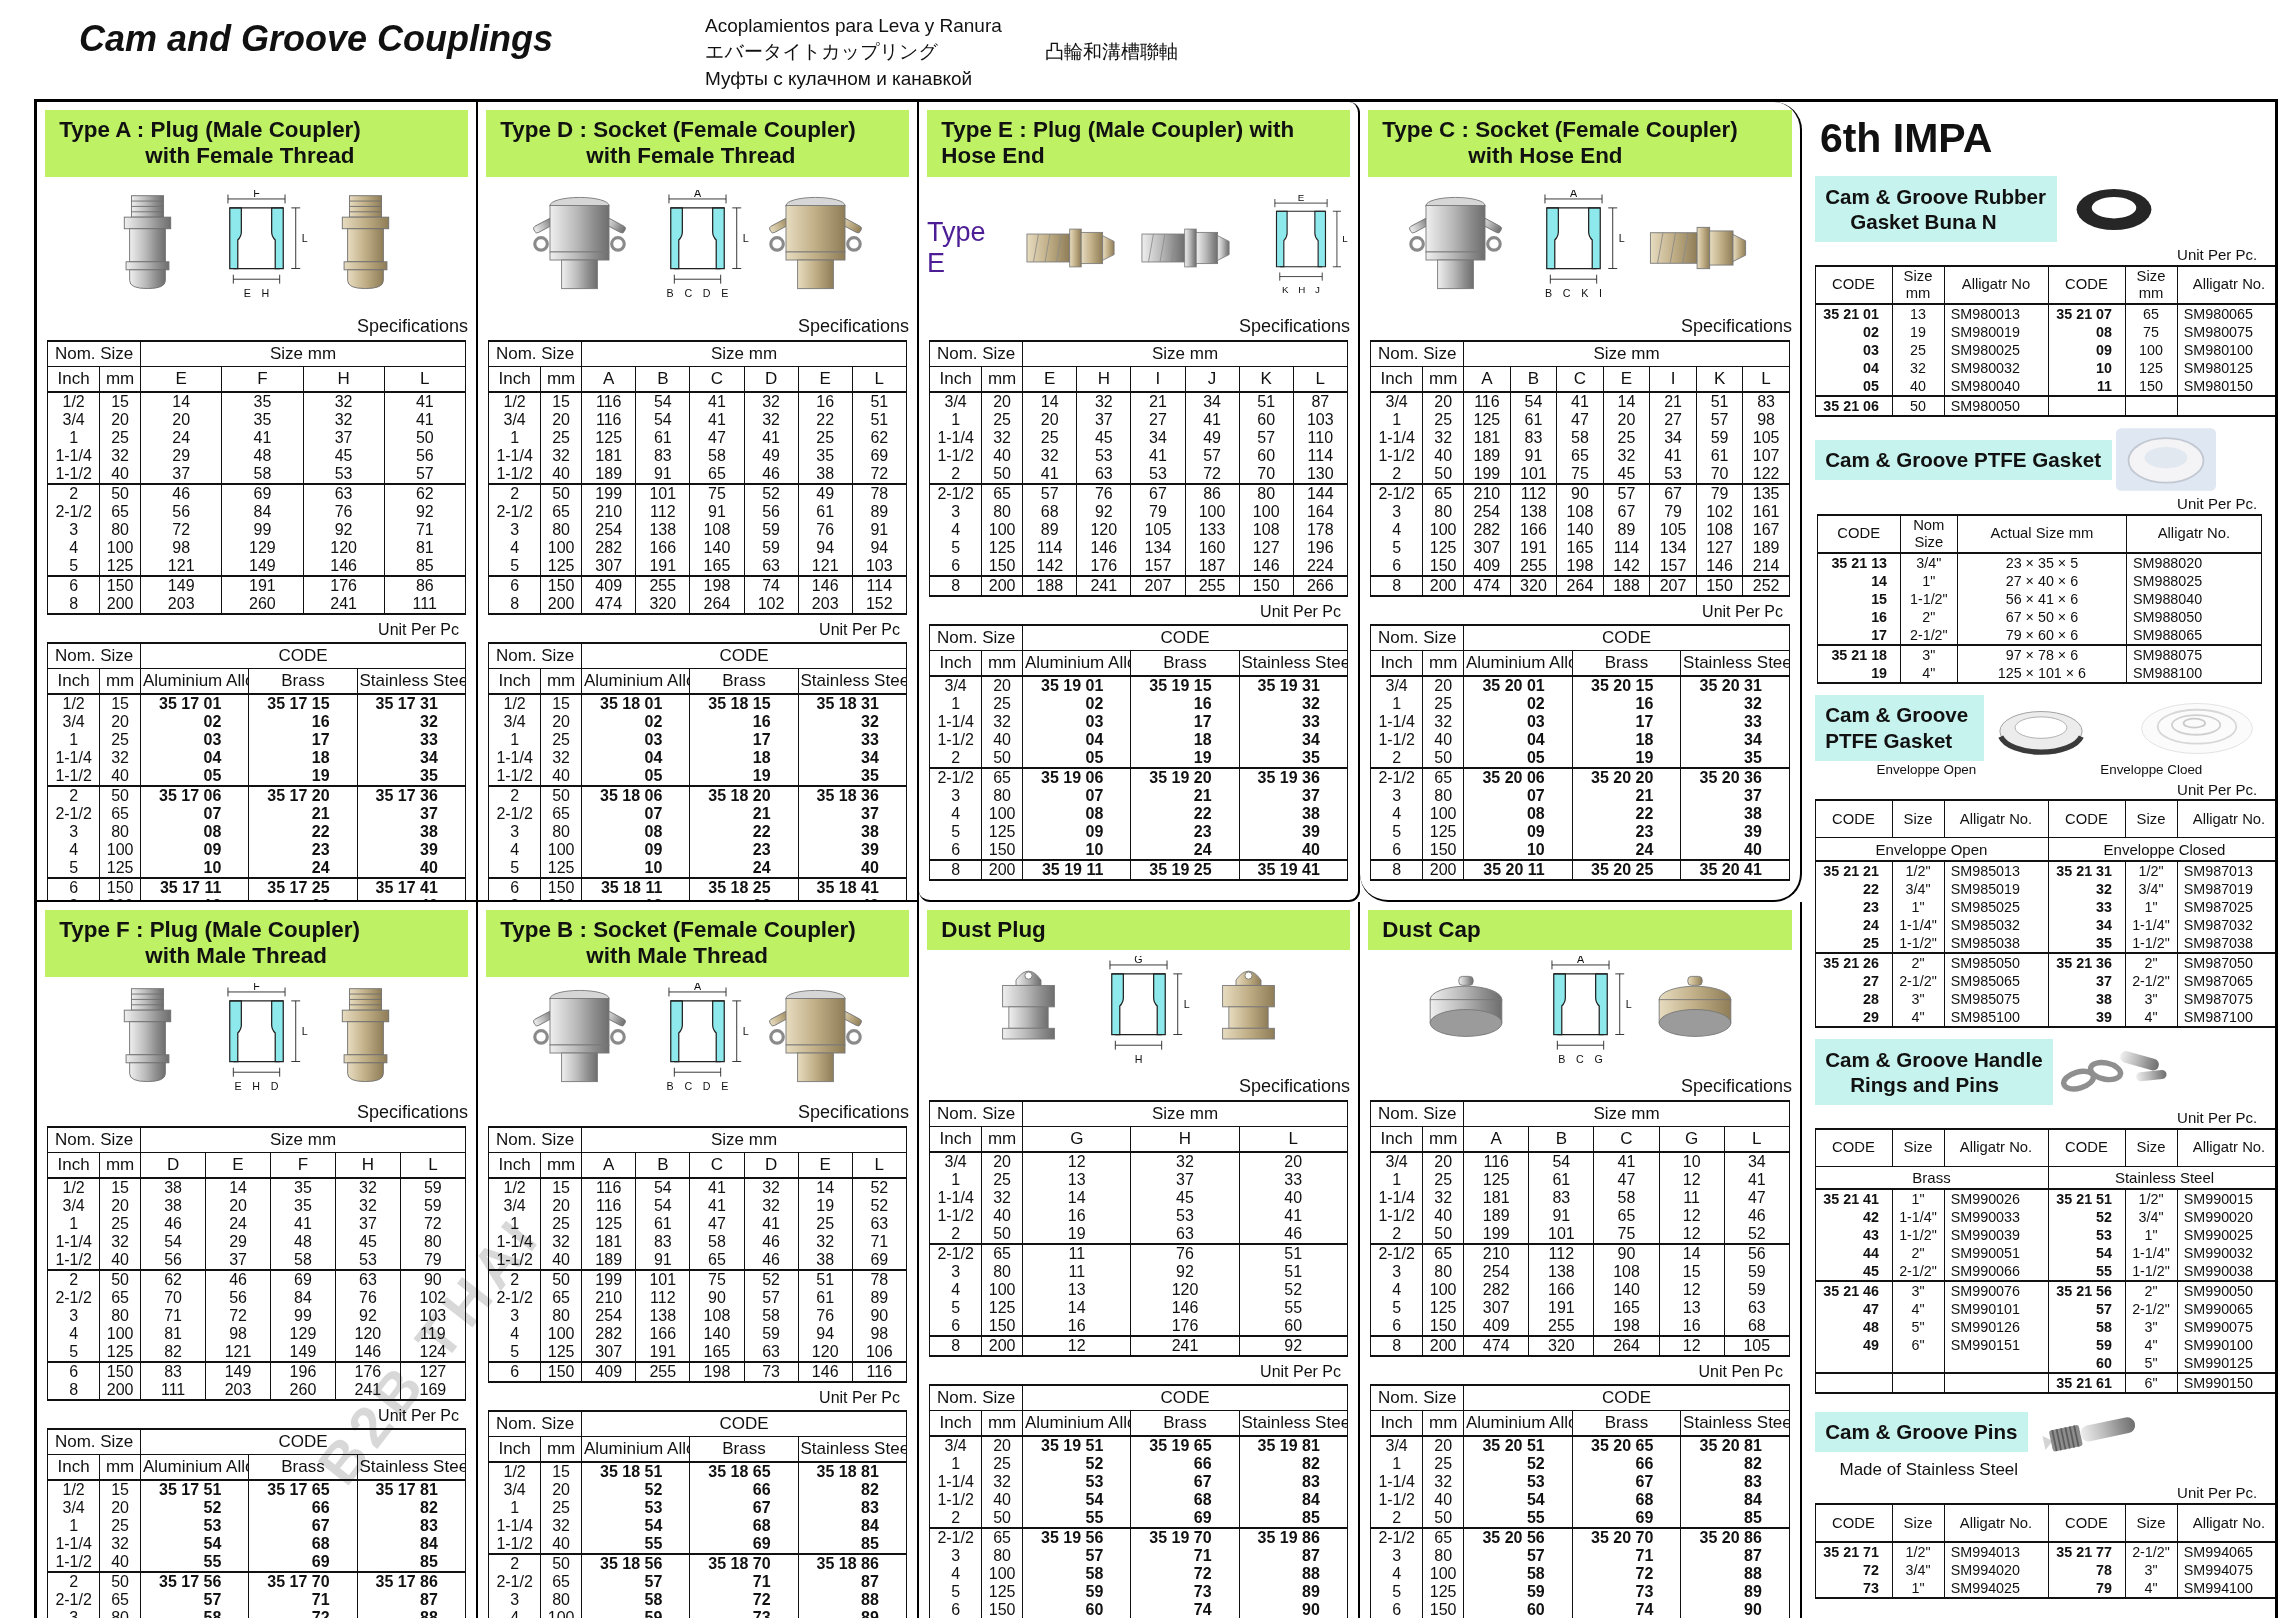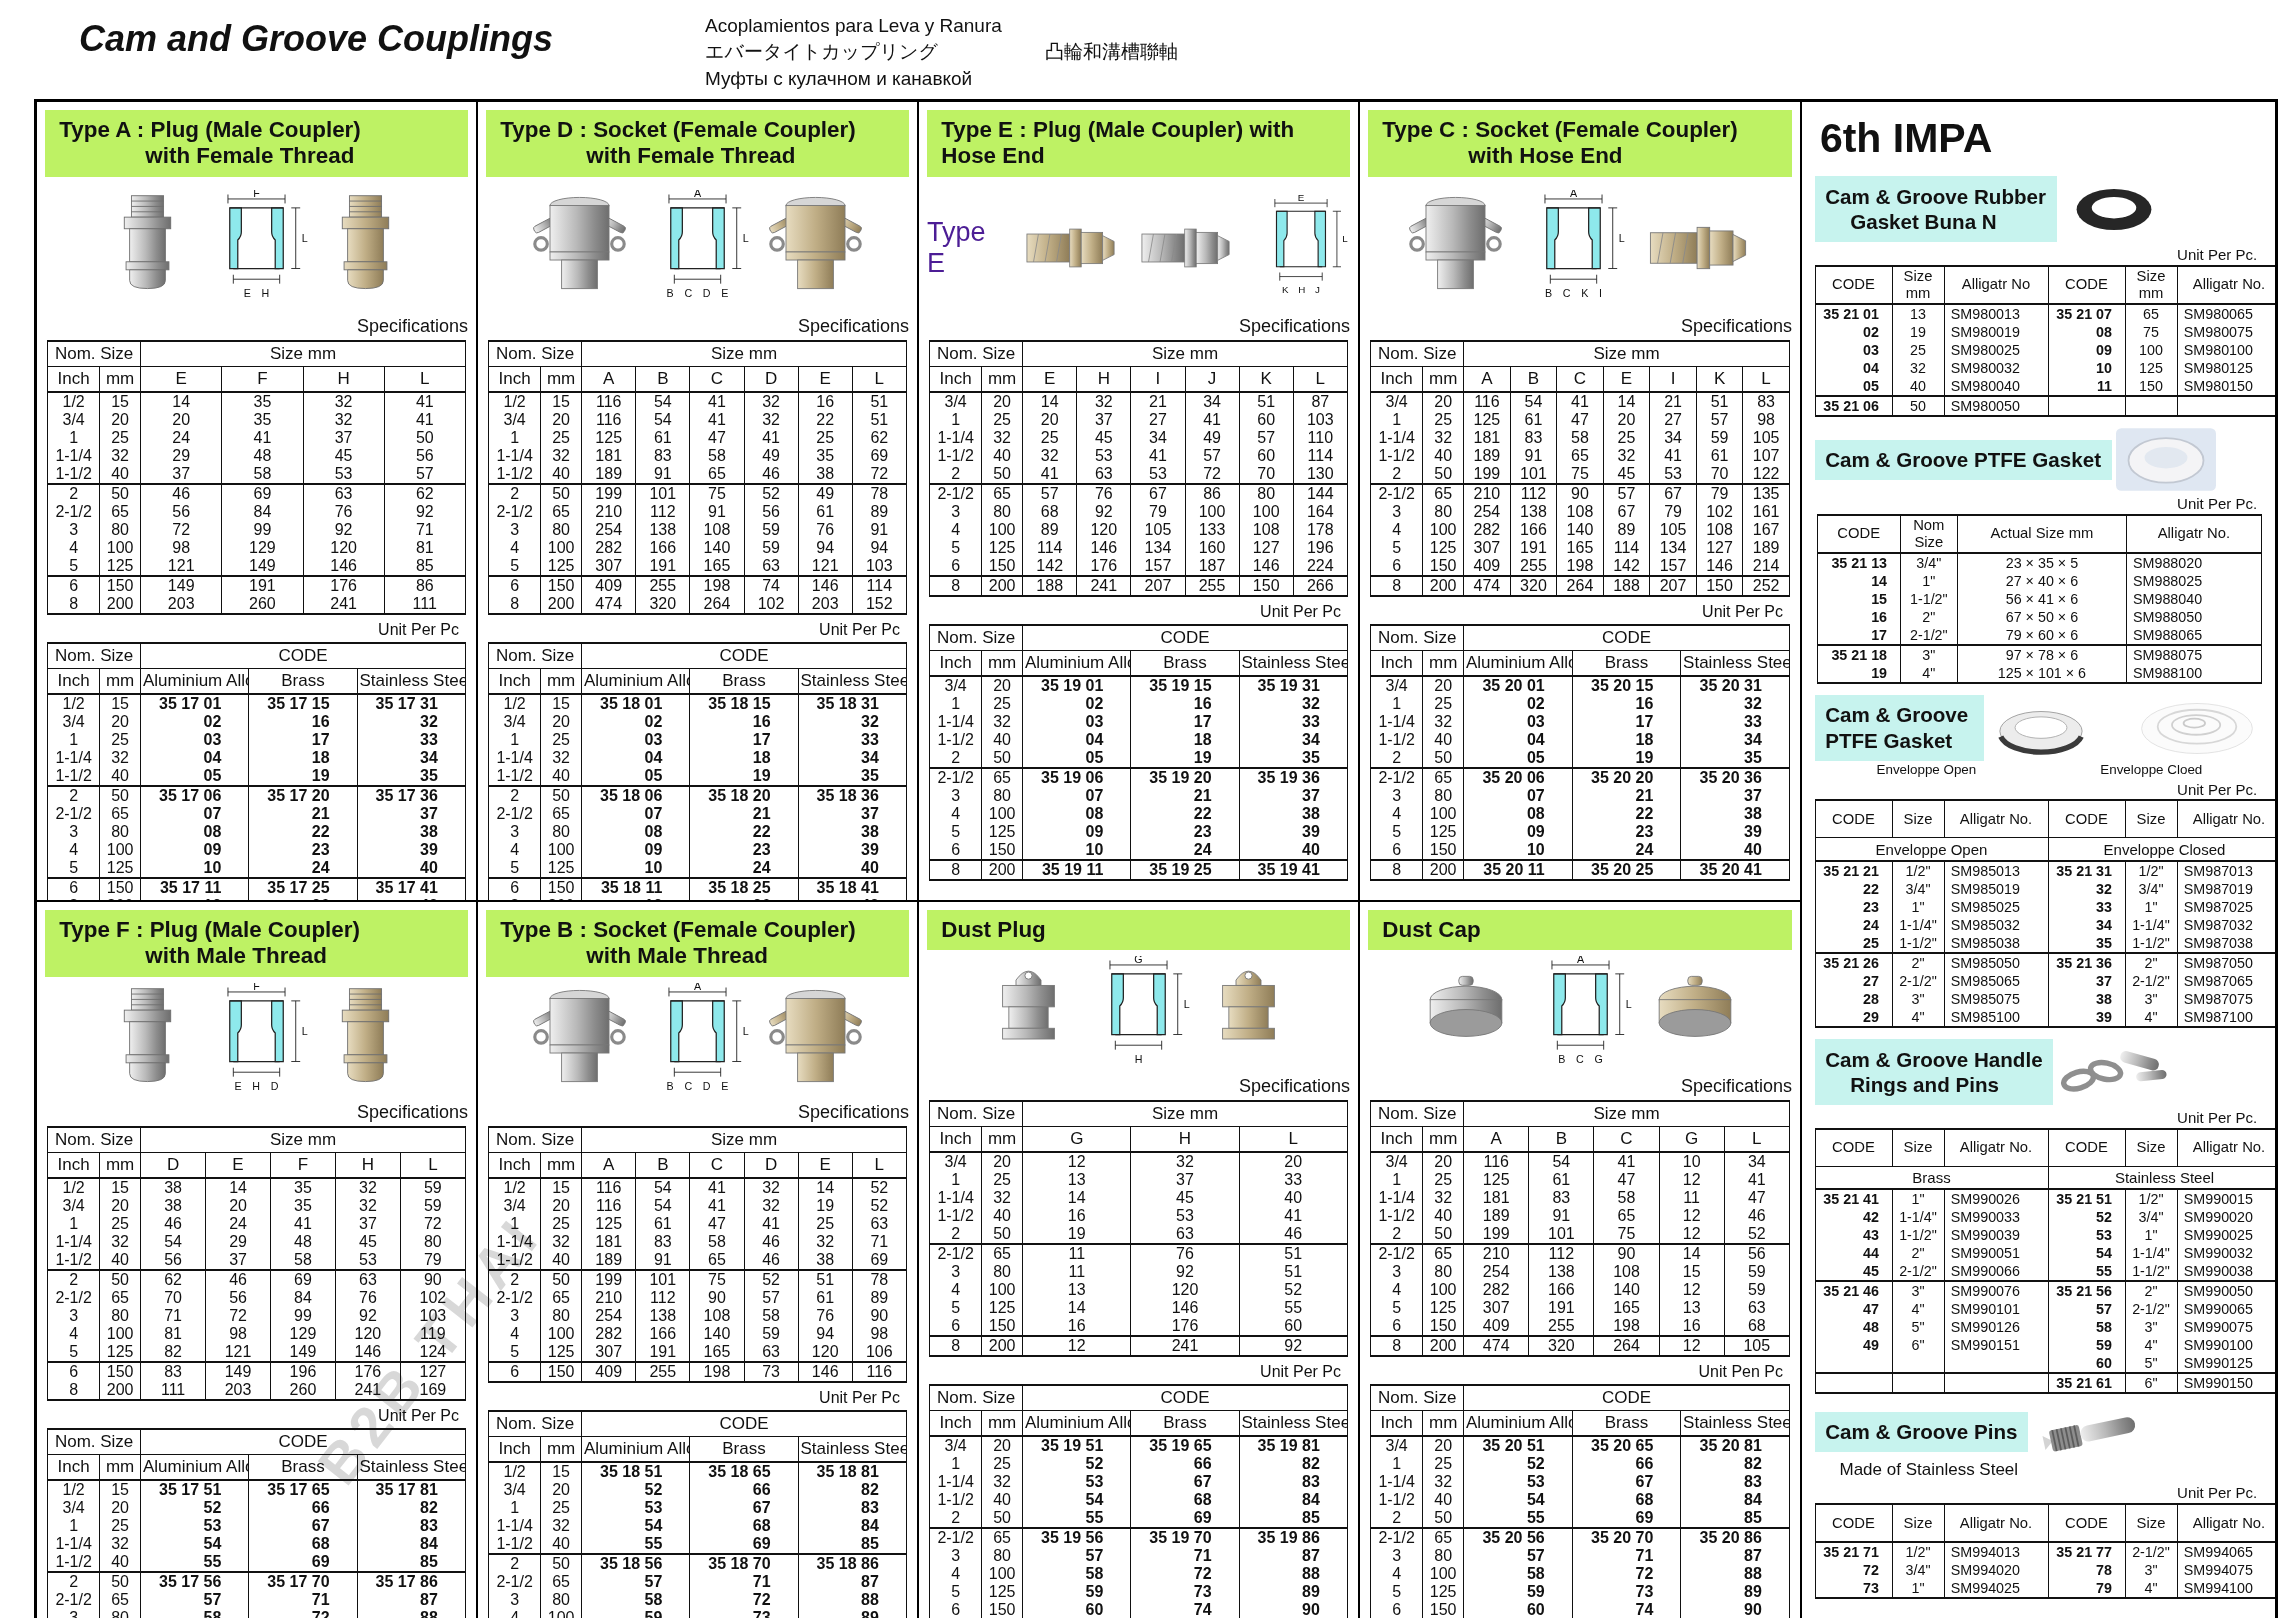--- a/index.html
+++ b/index.html
@@ -675,21 +675,21 @@
           <tr class="">
             <td>8</td>
             <td>200</td>
             <td class="cd">12</td>
             <td class="cd">26</td>
             <td class="cd">42</td>
           </tr>
         </tbody>
       </table>
     </div>
-    <div class="cell rb" style="grid-area: 1 / 3;">
+    <div class="cell rb" style="grid-area: 1 / 3; border-radius: 11px;">
       <div class="band">
         <div class="">Type E : Plug (Male Coupler) with Hose End</div>
       </div>
       <div class="art">
         <div class="art-label">Type E</div>
         <svg width="106" height="88" viewBox="0 0 118 98">
           <g stroke="#777" stroke-width="1">
             <rect x="6" y="32" width="52" height="34" fill="url(#gbrass)"></rect>
             <line x1="20" y1="32" x2="14" y2="66" stroke="#8a8a8a"></line>
             <line x1="34" y1="32" x2="28" y2="66" stroke="#8a8a8a"></line>
@@ -966,21 +966,21 @@
           <tr class="gs">
             <td>8</td>
             <td>200</td>
             <td class="cd">35 19 11</td>
             <td class="cd">35 19 25</td>
             <td class="cd">35 19 41</td>
           </tr>
         </tbody>
       </table>
     </div>
-    <div class="cell rb" style="grid-area: 1 / 4;">
+    <div class="cell rb" style="grid-area: 1 / 4; border-radius: 28px;">
       <div class="band">
         <div class="">Type C : Socket (Female Coupler)</div>
         <div class="l2">with Hose End</div>
       </div>
       <div class="art">
         <svg width="93" height="111" viewBox="0 0 104 124">
           <g stroke="#777" stroke-width="1">
             <rect x="0" y="33" width="26" height="8" rx="3" fill="url(#gmet)" transform="rotate(-28 13 37)"></rect>
             <rect x="78" y="33" width="26" height="8" rx="3" fill="url(#gmet)" transform="rotate(28 91 37)"></rect>
             <circle cx="9" cy="58" r="7" fill="none" stroke="#8a8a8a" stroke-width="3.5"></circle>

